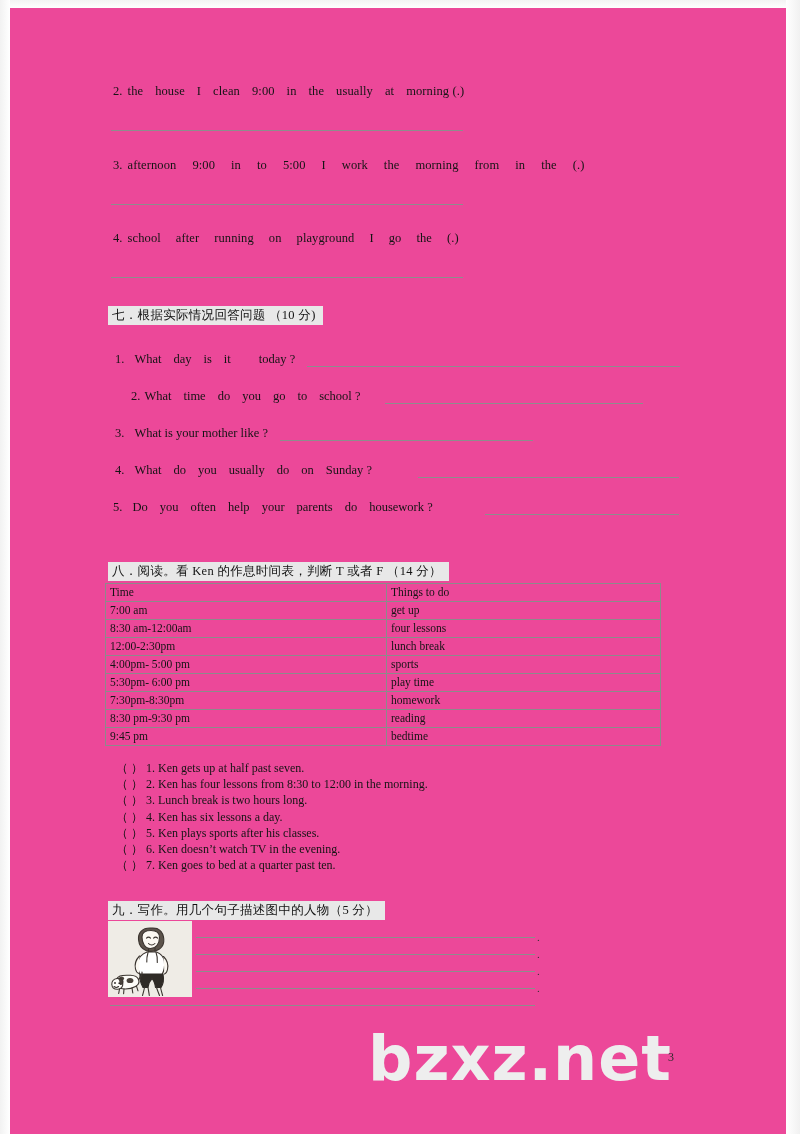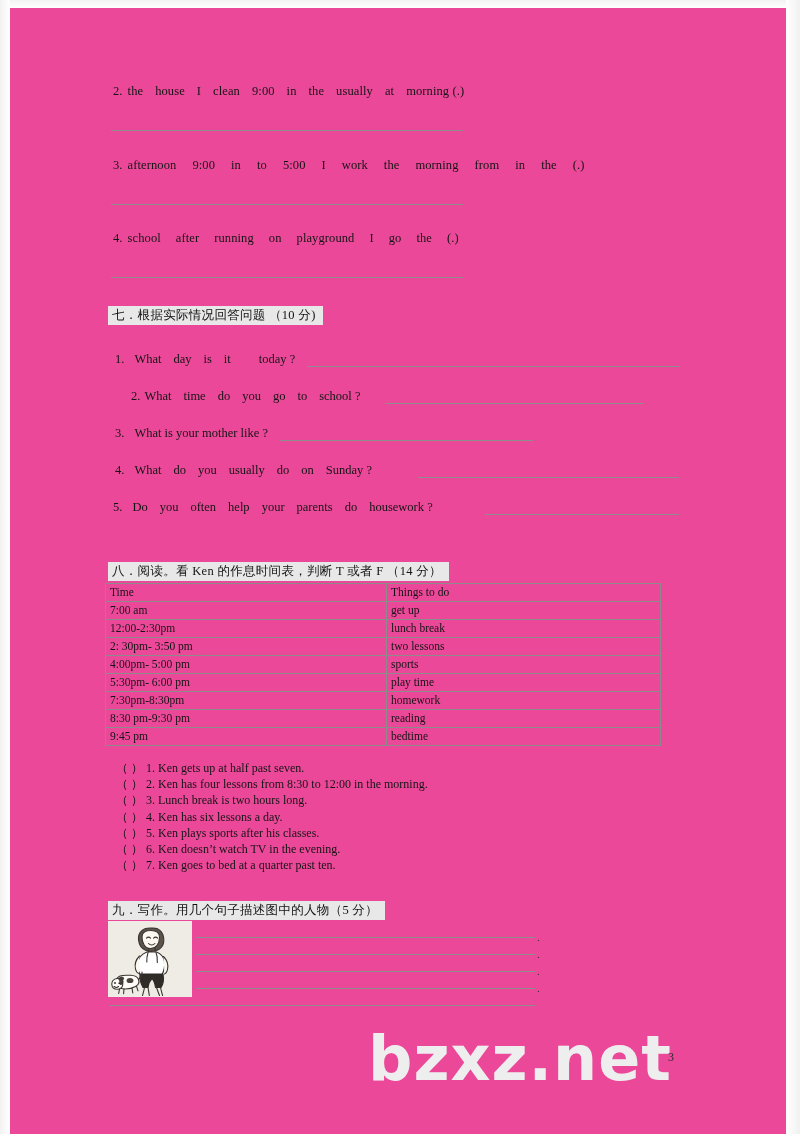--- a/index.html
+++ b/index.html
@@ -204,26 +204,26 @@
     <tbody>
       <tr>
         <td class="c1">Time</td>
         <td class="c2">Things to do</td>
       </tr>
       <tr>
         <td class="c1">7:00 am</td>
         <td class="c2">get up</td>
       </tr>
       <tr>
+        <td class="c1">8:30 am-12:00am</td>
+        <td class="c2">four lessons</td>
+      </tr>
+      <tr>
         <td class="c1">12:00-2:30pm</td>
         <td class="c2">lunch break</td>
-      </tr>
-      <tr>
-        <td class="c1">2:  30pm- 3:50 pm</td>
-        <td class="c2">two lessons</td>
       </tr>
       <tr>
         <td class="c1">4:00pm- 5:00 pm</td>
         <td class="c2">sports</td>
       </tr>
       <tr>
         <td class="c1">5:30pm- 6:00 pm</td>
         <td class="c2">play time</td>
       </tr>
       <tr>

